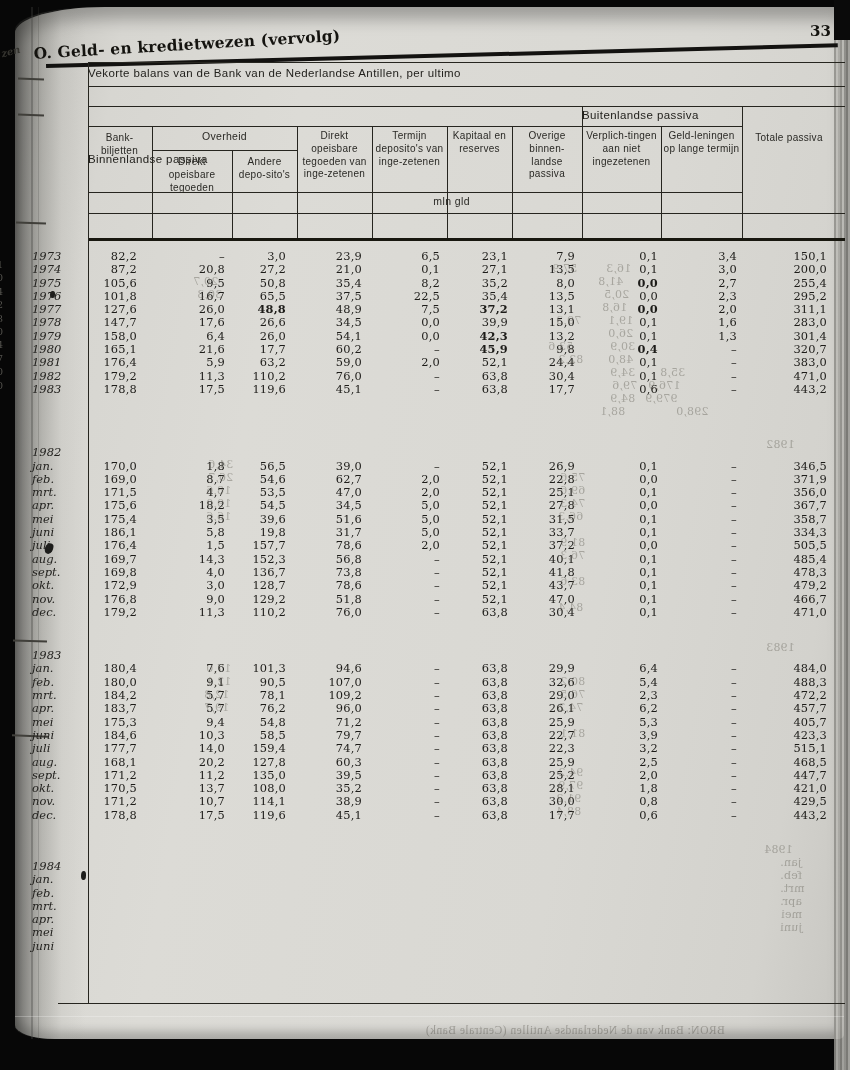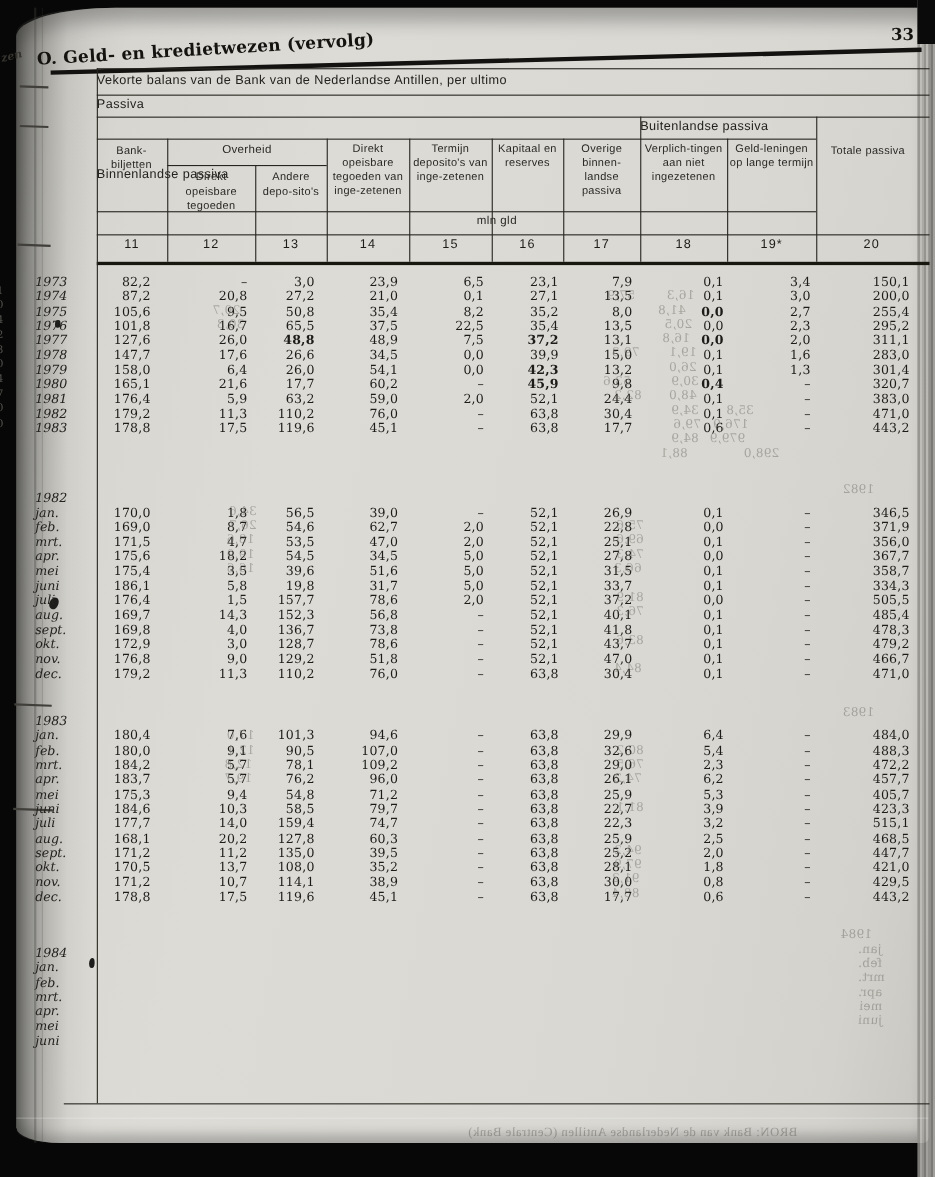--- a/index.html
+++ b/index.html
@@ -158,48 +158,35 @@
   <i class="vl vl-b"></i>
   <i class="vl vl-c"></i>
   <i class="vl vl-d"></i>
   <i class="vl vl-e"></i>
   <i class="vl vl-f"></i>
   <i class="vl vl-g"></i>
   <i class="vl vl-h"></i>
   <i class="vl vl-i"></i>
 
   <div class="hx ttl">Vekorte balans van de Bank van de Nederlandse Antillen, per ultimo</div>
-  <div class="hx psv">Passiva</div>
   <div class="hx grpB">Binnenlandse passiva</div>
   <div class="hx grpF">Buitenlandse passiva</div>
   <div class="hc hc11">Bank-biljetten</div>
   <div class="hc hcOv">Overheid</div>
   <div class="hc hc12">Direkt opeisbare tegoeden</div>
   <div class="hc hc13">Andere depo-sito's</div>
   <div class="hc hc14">Direkt opeisbare tegoeden van inge-zetenen</div>
   <div class="hc hc15">Termijn deposito's van inge-zetenen</div>
   <div class="hc hc16">Kapitaal en reserves</div>
   <div class="hc hc17">Overige binnen-landse passiva</div>
   <div class="hc hc18">Verplich-tingen aan niet ingezetenen</div>
   <div class="hc hc19">Geld-leningen op lange termijn</div>
   <div class="hc hc20">Totale passiva</div>
   <div class="unit">mln gld</div>
 
-  <div class="colnums">
-    <span>11</span>
-    <span>12</span>
-    <span>13</span>
-    <span>14</span>
-    <span>15</span>
-    <span>16</span>
-    <span>17</span>
-    <span>18</span>
-    <span>19*</span>
-    <span>20</span>
-  </div>
 
   <div id="tbody">
       <div class="tblock tblock0">
         <div class="trow">
           <span class="rowlabel">1973</span>
           <span class="cell c0">82,2</span>
           <span class="cell c1">–</span>
           <span class="cell c2">3,0</span>
           <span class="cell c3">23,9</span>
           <span class="cell c4">6,5</span>

